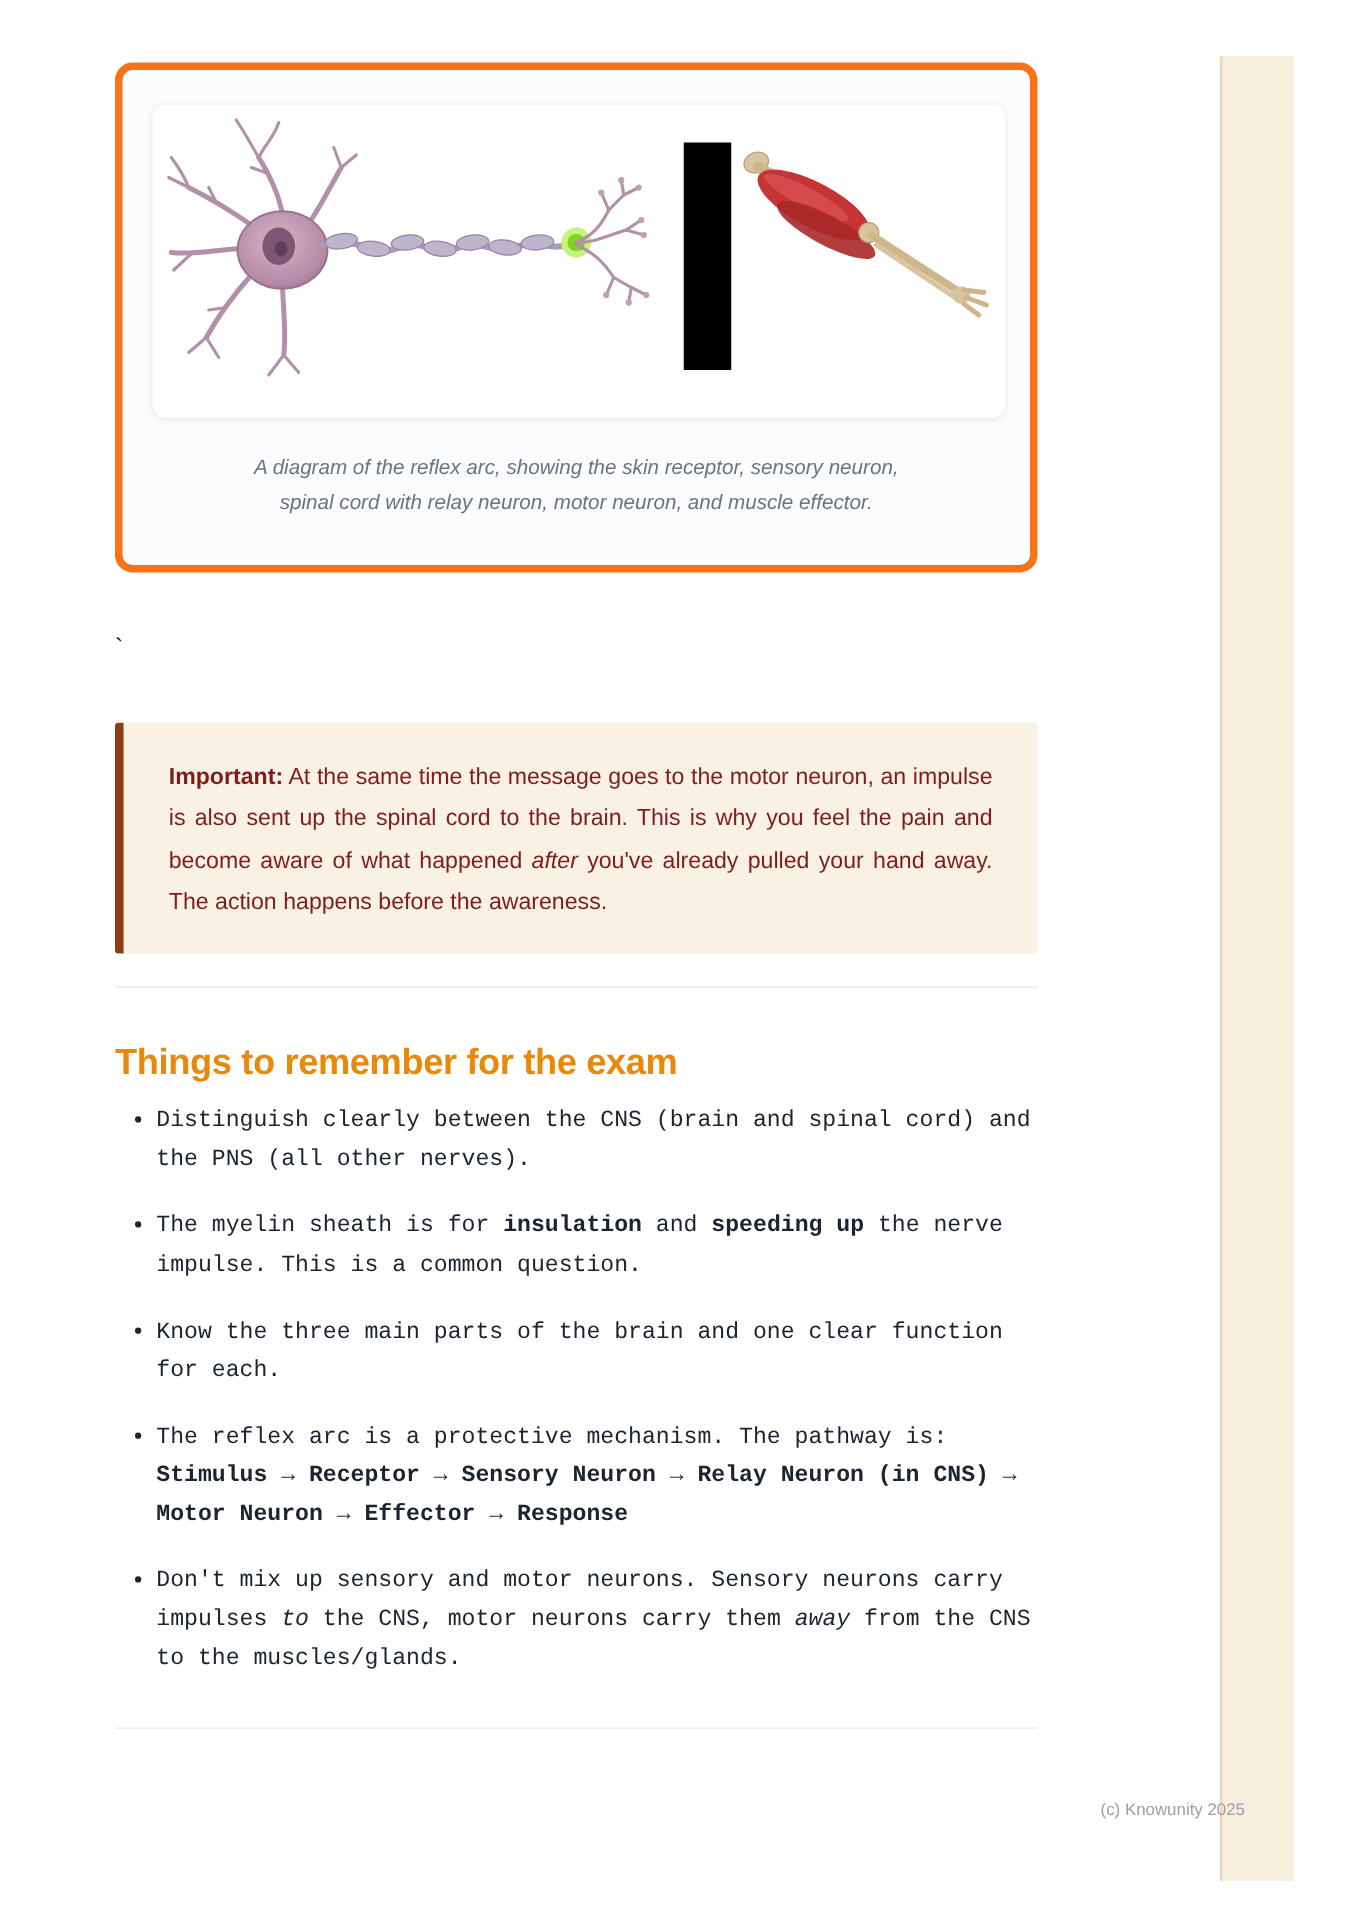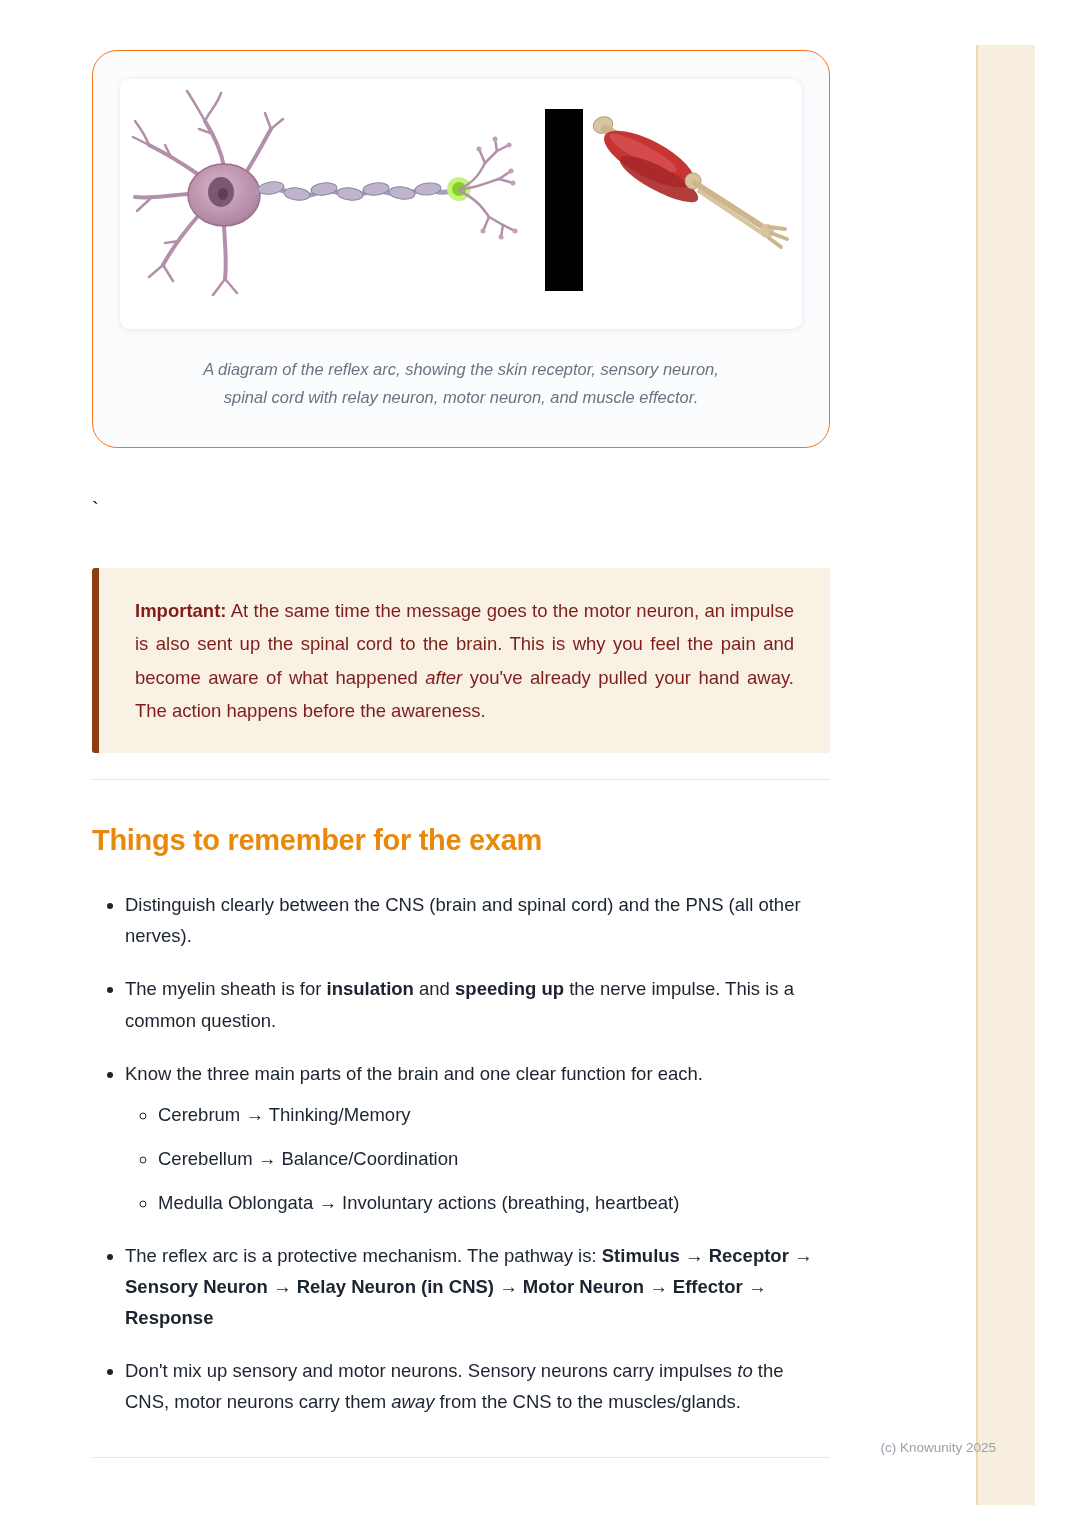--- a/index.html
+++ b/index.html
@@ -13,22 +13,22 @@
   }
   .side-strip {
     position:absolute; left:976px; top:45px; width:59px; height:1460px;
     background:#f7eedd; border-left:2px solid #ecd9b4; z-index:1;
   }
   .content { position:absolute; left:92px; top:0; width:738px; z-index:2; }
 
   .figure-card {
     margin-top:50px;
     background:#fbfcfe;
-    border:1px solid #f97316;
-    border-radius:25px;
+    border:6px solid #f97316;
+    border-radius:14px;
     padding:28px 24px 36px;
   }
   .figure-image {
     width:682px; height:250px; margin:0 auto;
     background:#ffffff; border-radius:10px;
     box-shadow:0 1px 6px rgba(30,40,60,.10);
     overflow:hidden;
   }
   .figure-image svg { display:block; width:100%; height:100%; }
   .figure-caption {
@@ -48,21 +48,21 @@
   .callout p { font-size:18.5px; line-height:1.8; color:#7f1d1d; text-align:justify; }
 
   hr.divider { border:none; border-top:1px solid #e5e7eb; margin-top:26px; }
   hr.bottom  { margin-top:40px; }
 
   h2.heading {
     margin-top:44px;
     color:#e8890b; font-size:29px; font-weight:700; letter-spacing:-.3px;
   }
 
-  ul.bullets { margin-top:32px; padding-left:33px; list-style:disc; }
+  ul.bullets { margin-top:14px; padding-left:33px; list-style:disc;font-family:Liberation Mono, monospace; }
   ul.bullets > li { font-size:18.5px; line-height:1.68; color:#1b2430; margin-bottom:22px; }
   ul.sub { margin-top:10px; padding-left:33px; list-style:circle; }
   ul.sub li { font-size:18.5px; line-height:1.68; margin-bottom:13px; }
 
   .footer {
     position:absolute; right:84px; top:1440px;
     font-size:13.5px; color:#9aa1ab; z-index:3;
   }
 </style>
 </head>
@@ -183,25 +183,20 @@
   </div>
 
   <hr class="divider">
 
   <h2 class="heading">Things to remember for the exam</h2>
 
   <ul class="bullets">
     <li><span><span>Distinguish clearly between the CNS (brain and spinal cord) and the PNS (all other nerves).</span></span></li>
     <li><span><span>The myelin sheath is for </span><span style="font-weight: 700;">insulation</span><span> and </span><span style="font-weight: 700; text-align: center;">speeding up</span><span> the nerve impulse. This is a common question.</span></span></li>
     <li><span><span>Know the three main parts of the brain and one clear function for each.</span></span>
-      <ul class="sub">
-        <li>Cerebrum → Thinking/Memory</li>
-        <li>Cerebellum → Balance/Coordination</li>
-        <li>Medulla Oblongata → Involuntary actions (breathing, heartbeat)</li>
-      </ul>
     </li>
     <li><span><span>The reflex arc is a protective mechanism. The pathway is: </span><span style="font-weight: 700;">Stimulus → Receptor → Sensory Neuron → Relay Neuron (in CNS) → Motor Neuron → Effector → Response</span></span></li>
     <li><span><span>Don't mix up sensory and motor neurons. Sensory neurons carry impulses </span><span style="font-style: italic;">to</span><span> the CNS, motor neurons carry them </span><span style="font-style: italic;">away</span><span> from the CNS to the muscles/glands.</span></span></li>
   </ul>
 
   <hr class="divider bottom">
 
 </div>
 
 <div class="footer">(c) Knowunity 2025</div>

